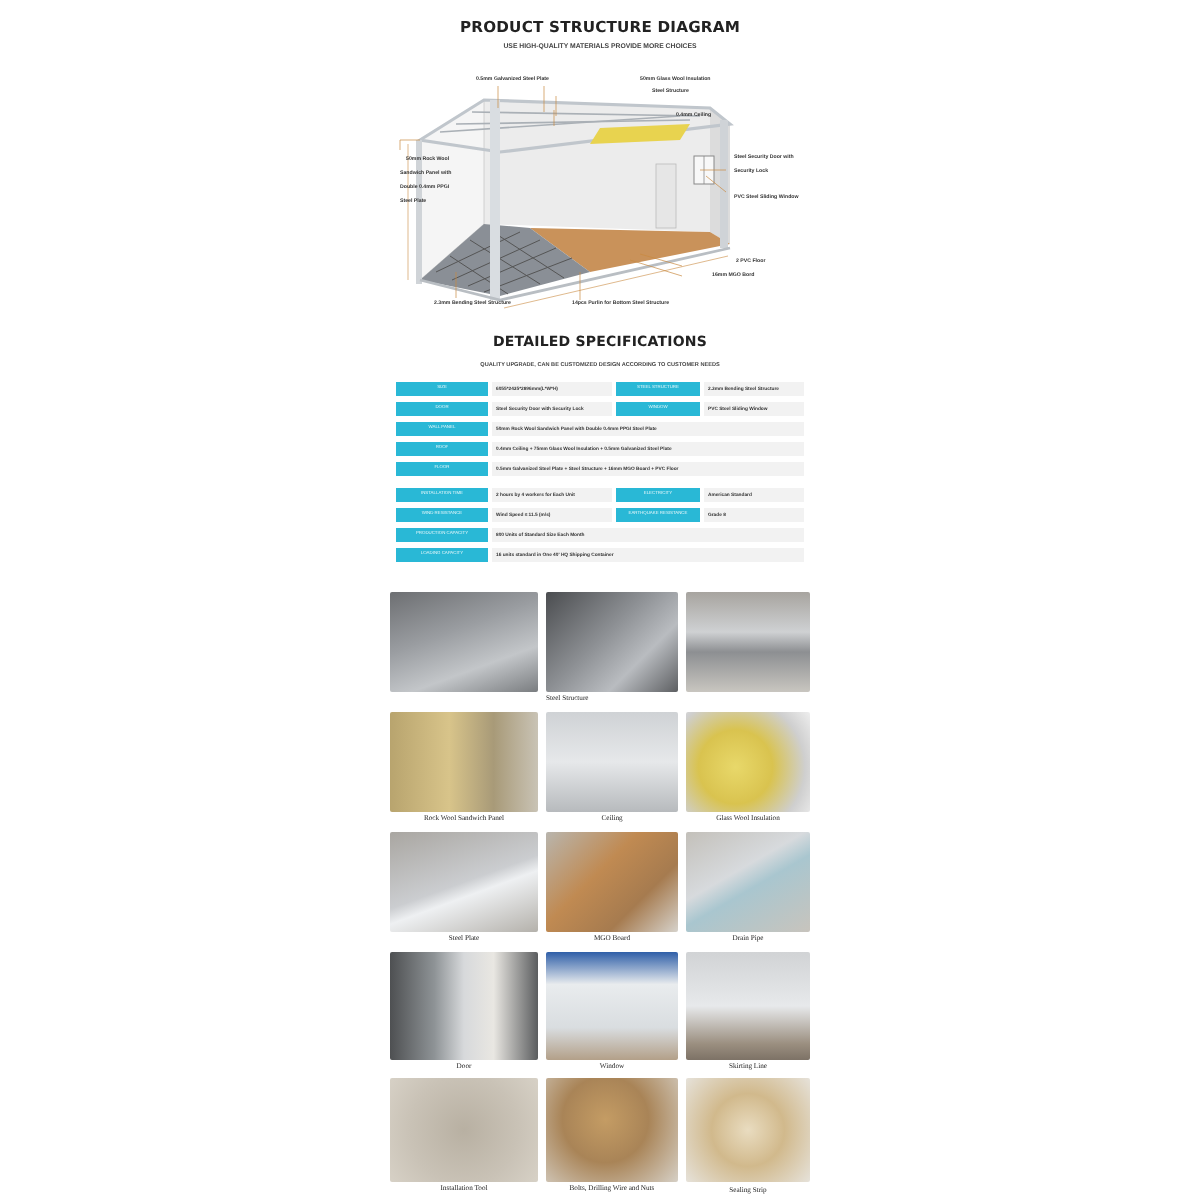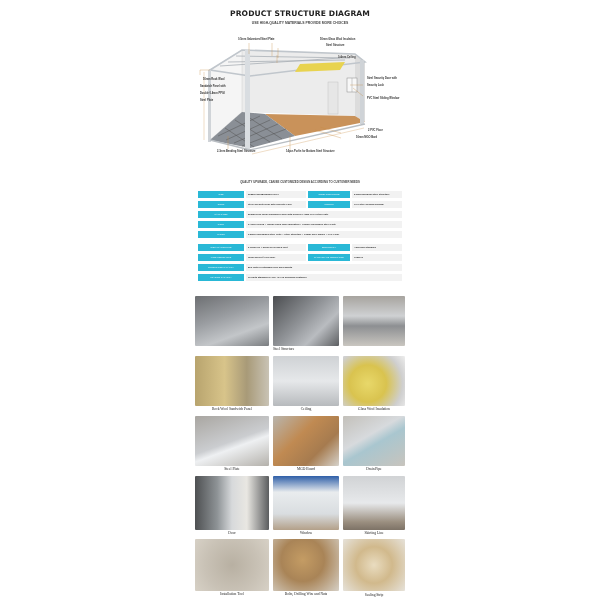--- a/index.html
+++ b/index.html
@@ -112,20 +112,21 @@
     <span class="lbl" style="left:177px;top:54px;">Security Lock</span>
     <span class="lbl" style="left:177px;top:67px;">PVC Steel Sliding Window</span>
 
     <span class="lbl" style="left:178px;top:99px;">2 PVC Floor</span>
     <span class="lbl" style="left:166px;top:106px;">16mm MGO Bord</span>
 
     <span class="lbl" style="left:27px;top:120px;">2.3mm Bending Steel Structure</span>
     <span class="lbl" style="left:96px;top:120px;">14pcs Purlin for Bottom Steel Structure</span>
   </div>
 
+  <p id="spec-title" class="h1">DETAILED SPECIFICATIONS</p>
   <p id="spec-sub" class="sub">QUALITY UPGRADE, CAN BE CUSTOMIZED DESIGN ACCORDING TO CUSTOMER NEEDS</p>
 
   <div class="spec-table">
 
     <div class="row">
       <div class="cell-k" style="left:0;width:46px;">Size</div>
       <div class="cell-v" style="left:48px;width:60px;">6055*2435*2896mm(L*W*H)</div>
       <div class="cell-k" style="left:110px;width:42px;">Steel Structure</div>
       <div class="cell-v" style="left:154px;width:50px;">2.3mm Bending Steel Structure</div>
     </div>

